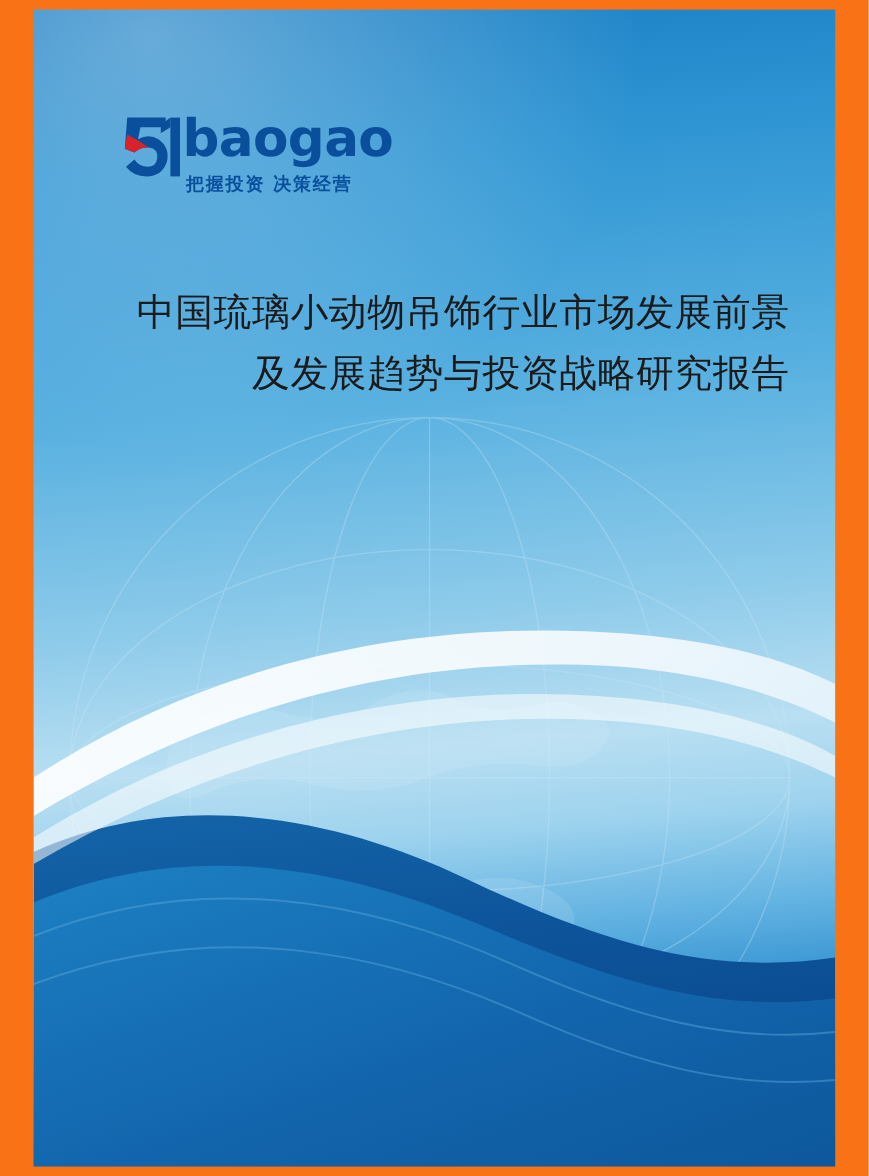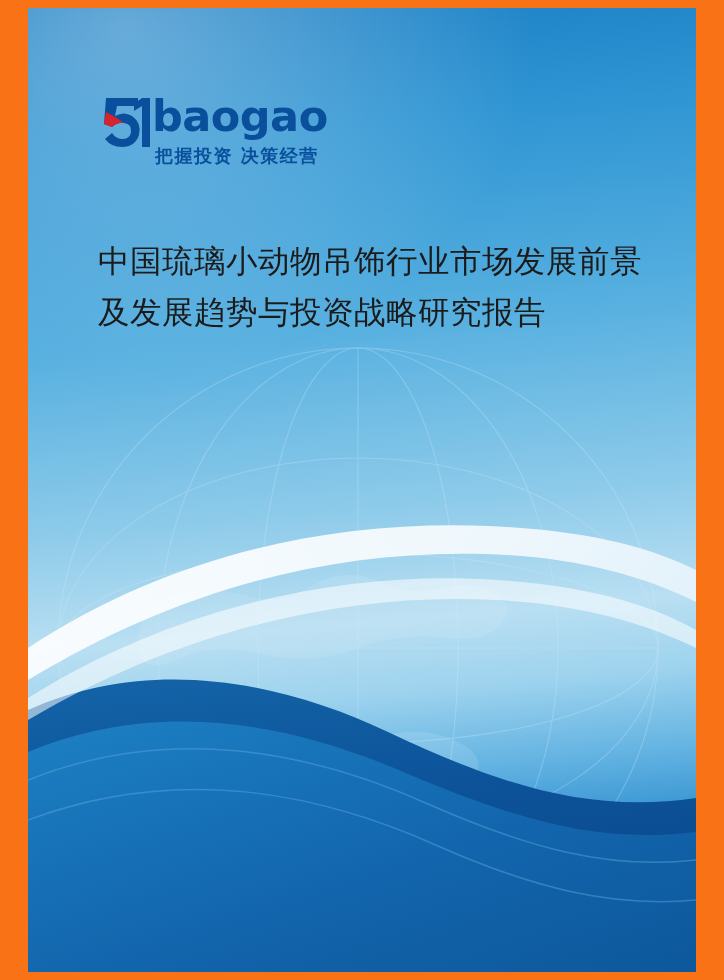--- a/index.html
+++ b/index.html
@@ -74,39 +74,40 @@
     font-size: 43px;
     font-weight: 700;
     color: #0a4f9c;
     letter-spacing: -0.5px;
     line-height: 48px;
   }
   .logo-tagline {
     margin-top: 4px;
     margin-left: 3px;
     font-family: "DejaVu Sans", sans-serif;
-    font-size: 18px;
+    font-size: 15px;
     font-weight: 700;
     color: #0a4f9c;
     letter-spacing: 1.5px;
     white-space: nowrap;
   }
 
   
   .title {
     position: absolute;
     left: 70px;
     top: 228px;
     width: 560px;
     font-family: "DejaVu Sans", sans-serif;
     font-size: 31.5px;
     font-weight: 400;
     color: #1b1b1b;
     line-height: 1.62;
     letter-spacing: 0.5px;
+    text-align: right;
   }
 </style>
 </head>
 <body>
 
 <div class="page">
 
   <div class="cover">
 
     <div class="glow"></div>

